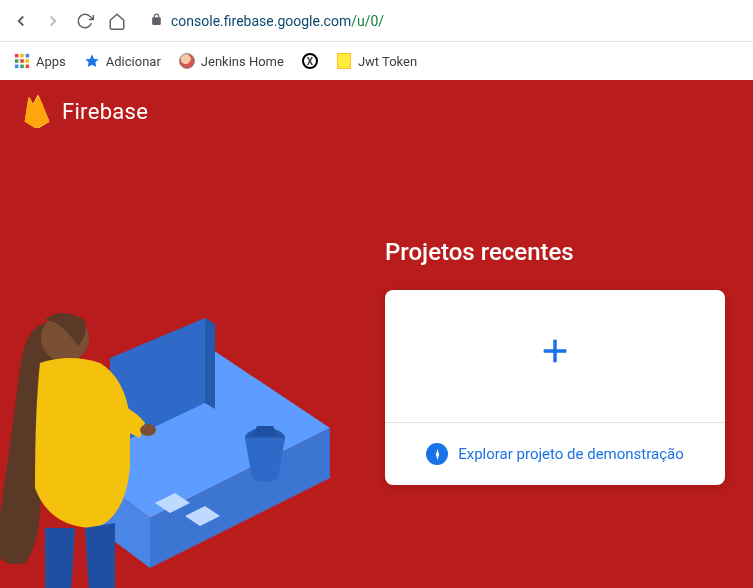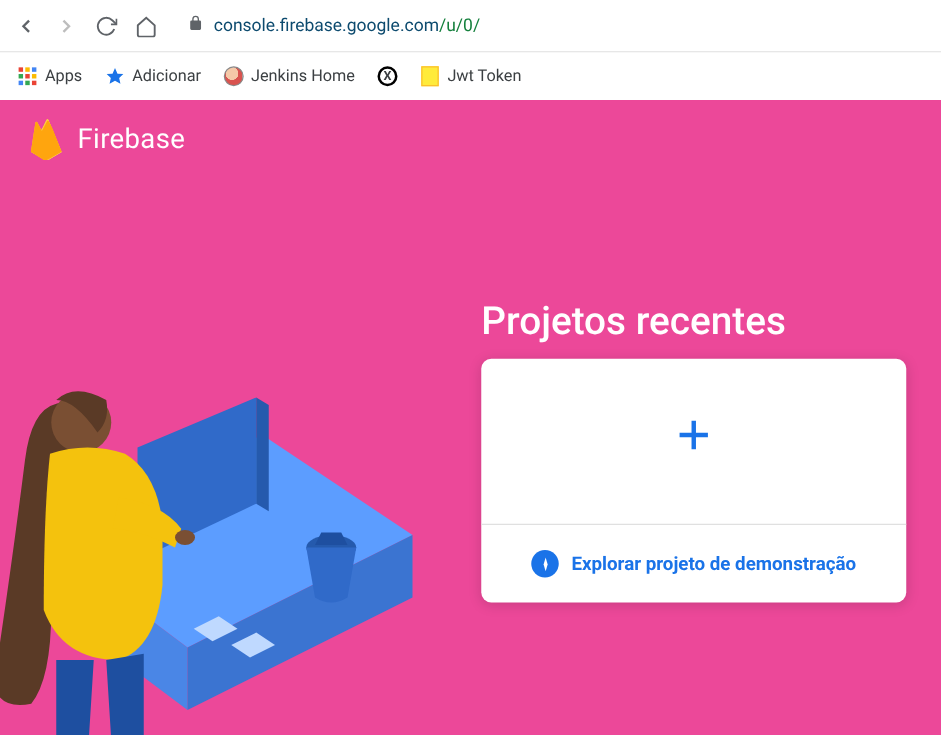--- a/index.html
+++ b/index.html
@@ -80,21 +80,21 @@
       width: 16px; height: 16px; border-radius: 50%;
       border: 2px solid #000; display: flex; align-items: center; justify-content: center;
       font-size: 10px; font-weight: bold;
     }
     .jwt-box {
       width: 14px; height: 16px; background: #ffeb3b; border: 1px solid #fbc02d;
     }
 
     
     .firebase-console {
-      background: #ec4899;
+      background: #b91c1c;
       height: calc(588px - 80px);
       width: 100%;
       position: relative;
       overflow: hidden;
     }
     .fb-header {
       display: flex;
       align-items: center;
       gap: 12px;
       padding: 14px 24px;
@@ -119,23 +119,23 @@
     }
 
     .content-right {
       position: absolute;
       right: 28px;
       top: 158px;
       width: 340px;
     }
     .section-title {
       color: #fff;
-      font-size: 31px;
+      font-size: 24px;
       font-weight: 500;
-      margin-bottom: 12px;
+      margin-bottom: 24px;
     }
 
     .project-card {
       background: #fff;
       border-radius: 8px;
       box-shadow: 0 2px 10px rgba(0,0,0,0.15);
       width: 340px;
     }
     .card-top {
       display: flex;
@@ -168,21 +168,21 @@
       cursor: pointer;
     }
     .explore-icon {
       width: 22px; height: 22px; border-radius: 50%;
       background: #1a73e8;
       display: flex; align-items: center; justify-content: center;
     }
     .explore-text {
       color: #1a73e8;
       font-size: 15px;
-      font-weight: 700;
+      font-weight: 400;
     }
   </style>
 </head>
 <body>
 
 <div class="browser-toolbar">
   <div class="nav-btn">
     <svg width="18" height="18" viewBox="0 0 24 24" fill="none" stroke="currentColor" stroke-width="2.5">
         <polyline points="15 18 9 12 15 6"></polyline>
       </svg>

